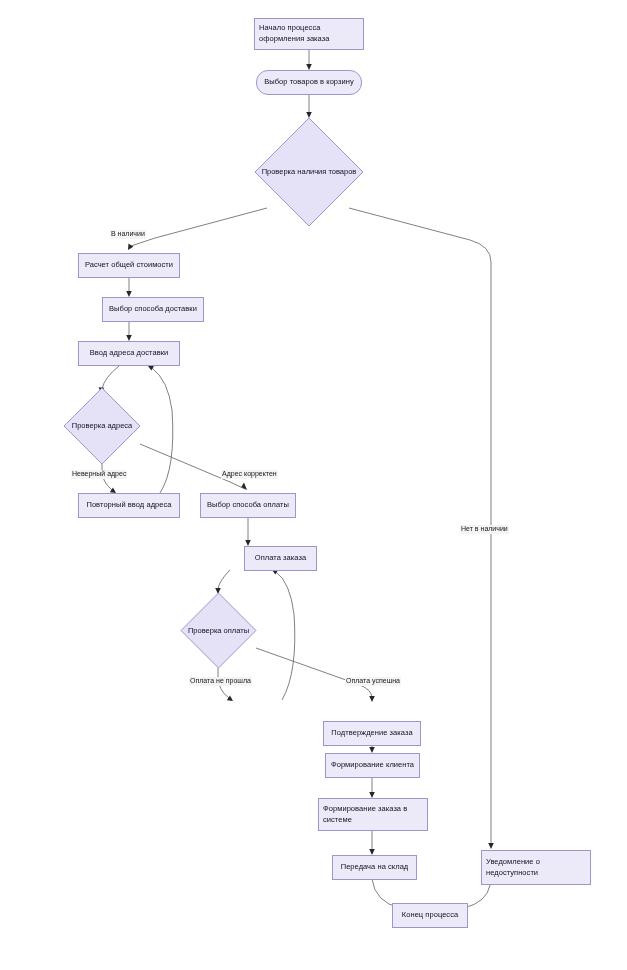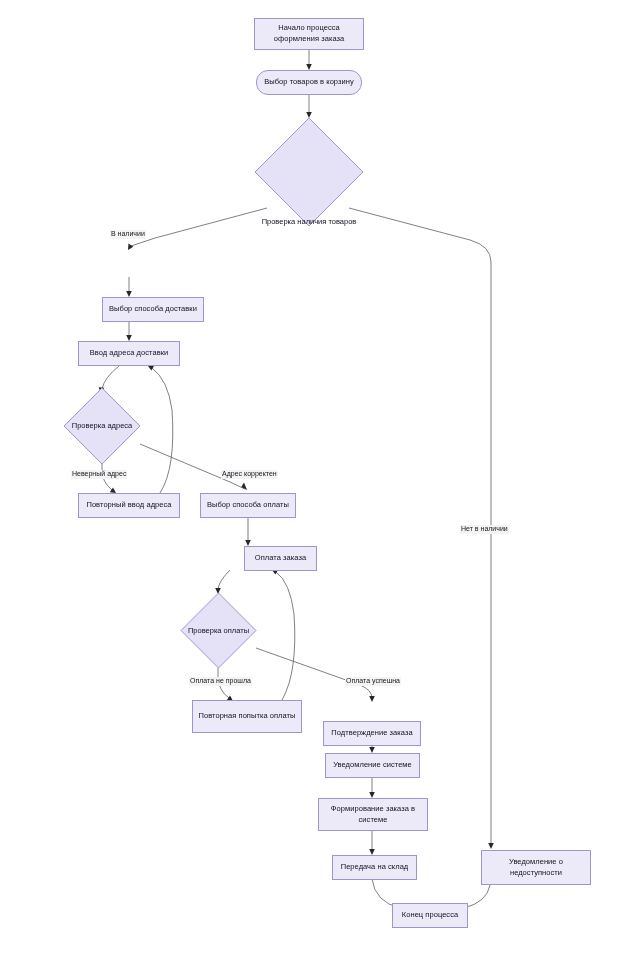--- a/index.html
+++ b/index.html
@@ -21,21 +21,20 @@
     height: 970px;
   }
   .node-box {
     position: absolute;
     box-sizing: border-box;
     background: #eceaf8;
     border: 1px solid #9b97cd;
     display: flex;
     align-items: center;
     justify-content: center;
-    text-align: center;
     font-size: 7.5px;
     line-height: 1.45;
     color: #111122;
     padding: 10px 4px;
     letter-spacing: 0.05px;
   }
   .node-diamond {
     position: absolute;
     box-sizing: border-box;
     display: flex;
@@ -153,27 +152,30 @@
   </svg>
 
   <div class="node-box" style="left:254px; top:18px; width:110px; height:32px;">
     <span>Начало процесса оформления заказа</span>
   </div>
 
   <div class="node-box" style="left:256px; top:70px; width:106px; height:25px;border-radius:12px;">
     <span>Выбор товаров в корзину</span>
   </div>
 
-  <div class="node-diamond" style="left:254px; top:117px; width:110px; height:110px;align-items:flex-end;">
+  <div class="node-diamond" style="left:254px; top:117px; width:110px; height:110px;">
     <svg class="dm-shape" viewBox="0 0 110 110">
       <polygon points="55,1 109,55 55,109 1,55" fill="#e5e2f7" stroke="#9b97cd" stroke-width="1"></polygon>
     </svg>
     <span class="dm-label">Проверка наличия товаров</span>
   </div>
 
+  <div class="node-box" style="left:78px; top:253px; width:102px; height:25px;">
+    <span>Расчет общей стоимости</span>
+  </div>
 
   <div class="node-box" style="left:78px; top:297px; width:102px; height:25px;margin-left:24px;">
     <span>Выбор способа доставки</span>
   </div>
 
   <div class="node-box" style="left:78px; top:341px; width:102px; height:25px;">
     <span>Ввод адреса доставки</span>
   </div>
 
   <div class="node-diamond" style="left:63px; top:387px; width:78px; height:78px;">
@@ -195,30 +197,27 @@
     <span>Оплата заказа</span>
   </div>
 
   <div class="node-diamond" style="left:180px; top:592px; width:77px; height:77px;justify-content:center;">
     <svg class="dm-shape" viewBox="0 0 77 77">
       <polygon points="38.5,1 76,38.5 38.5,76 1,38.5" fill="#e5e2f7" stroke="#9b97cd" stroke-width="1"></polygon>
     </svg>
     <span class="dm-label">Проверка оплаты</span>
   </div>
 
-  <div class="node-box" style="left:192px; top:700px; width:110px; height:33px;">
-    <span>Повторная попытка оплаты</span>
-  </div>
 
   <div class="node-box" style="left:323px; top:703px; width:98px; height:25px;margin-top:18px;">
     <span>Подтверждение заказа</span>
   </div>
 
   <div class="node-box" style="left:325px; top:753px; width:95px; height:25px;">
-    <span>Уведомление системе</span>
+    <span>Формирование клиента</span>
   </div>
 
   <div class="node-box" style="left:318px; top:798px; width:110px; height:33px;">
     <span>Формирование заказа в системе</span>
   </div>
 
   <div class="node-box" style="left:332px; top:855px; width:85px; height:25px;">
     <span>Передача на склад</span>
   </div>
 

